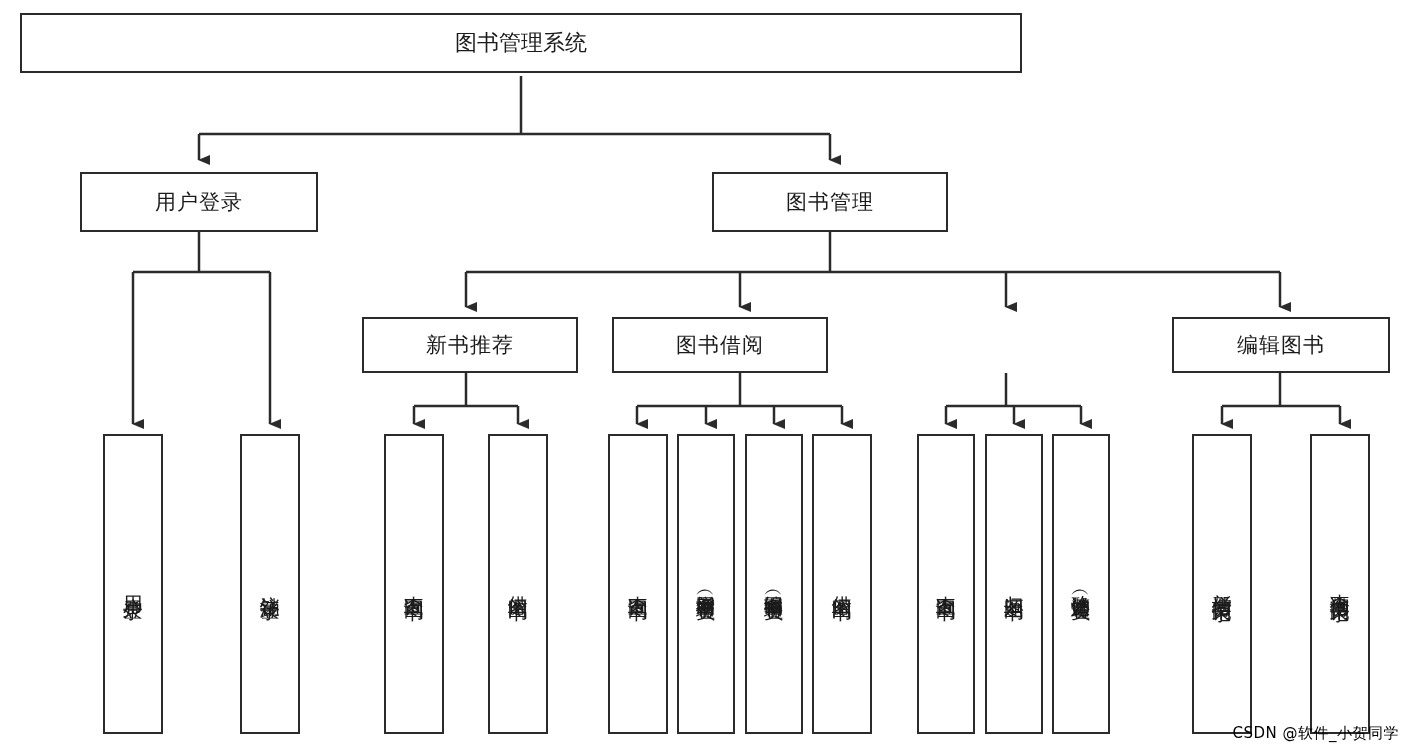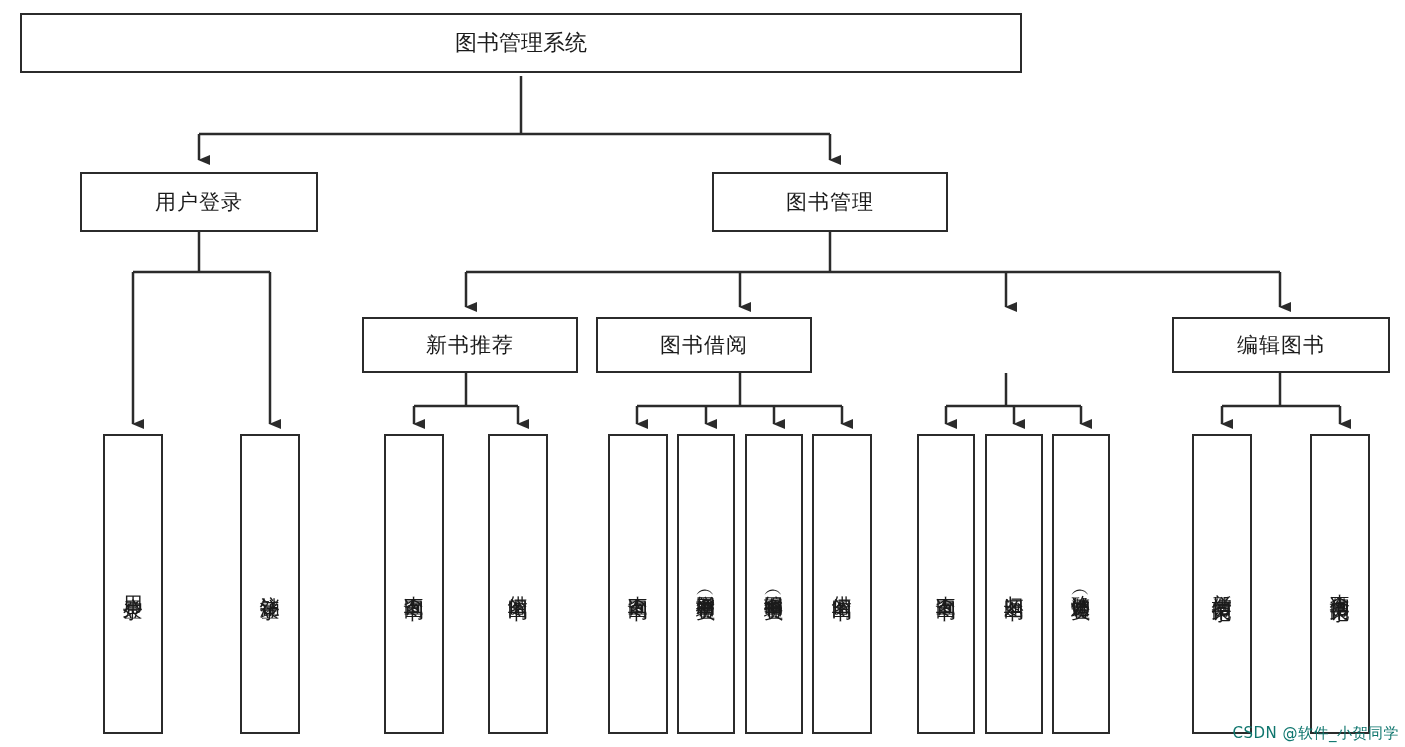--- a/index.html
+++ b/index.html
@@ -11,21 +11,21 @@
         border:2px solid #2b2b2b;display:flex;align-items:center;justify-content:center;
         color:#1b1b1b;}
   .node.h{font-size:21px;letter-spacing:1px;}
   .node.root{font-size:22px;}
   .leaf{position:absolute;box-sizing:border-box;background:#ffffff;border:2px solid #2b2b2b;
         display:flex;align-items:center;justify-content:center;color:#1b1b1b;}
   .leaf .vtxt{writing-mode:vertical-rl;text-orientation:upright;
         font-size:20px;line-height:1.22;letter-spacing:2px;white-space:nowrap;
         display:block;}
   .leaf.tall .vtxt{font-size:19px;letter-spacing:1px;}
-  .watermark{position:absolute;right:6px;bottom:4px;font-size:15px;color:#0f766e;
+  .watermark{position:absolute;right:6px;bottom:4px;font-size:15px;color:#000000;
         letter-spacing:0.5px;white-space:nowrap;}
 </style>
 </head>
 <body>
 
 <div id="canvas">
 
   <svg id="wires" viewBox="0 0 1405 747" xmlns="http://www.w3.org/2000/svg">
     <defs>
       <marker id="ah" markerWidth="10" markerHeight="12" refX="5" refY="11" orient="auto" markerUnits="userSpaceOnUse">
@@ -83,21 +83,21 @@
   <div class="node h" style="left:80px;top:172px;width:238px;height:60px;">
     <span>用户登录</span>
   </div>
   <div class="node h" style="left:362px;top:317px;width:216px;height:56px;">
     <span>新书推荐</span>
   </div>
 
   <div class="node h" style="left:712px;top:172px;width:236px;height:60px;">
     <span>图书管理</span>
   </div>
-  <div class="node h" style="left:596px;top:317px;width:216px;height:56px;align-items:center;">
+  <div class="node h" style="left:612px;top:317px;width:216px;height:56px;align-items:center;">
     <span>图书借阅</span>
   </div>
   <div class="node h" style="left:1172px;top:317px;width:218px;height:56px;">
     <span>编辑图书</span>
   </div>
 
   <div class="leaf" style="left:103px;top:434px;width:60px;height:300px;">
     <span class="vtxt">用户登录</span>
   </div>
   <div class="leaf" style="left:240px;top:434px;width:60px;height:300px;">

